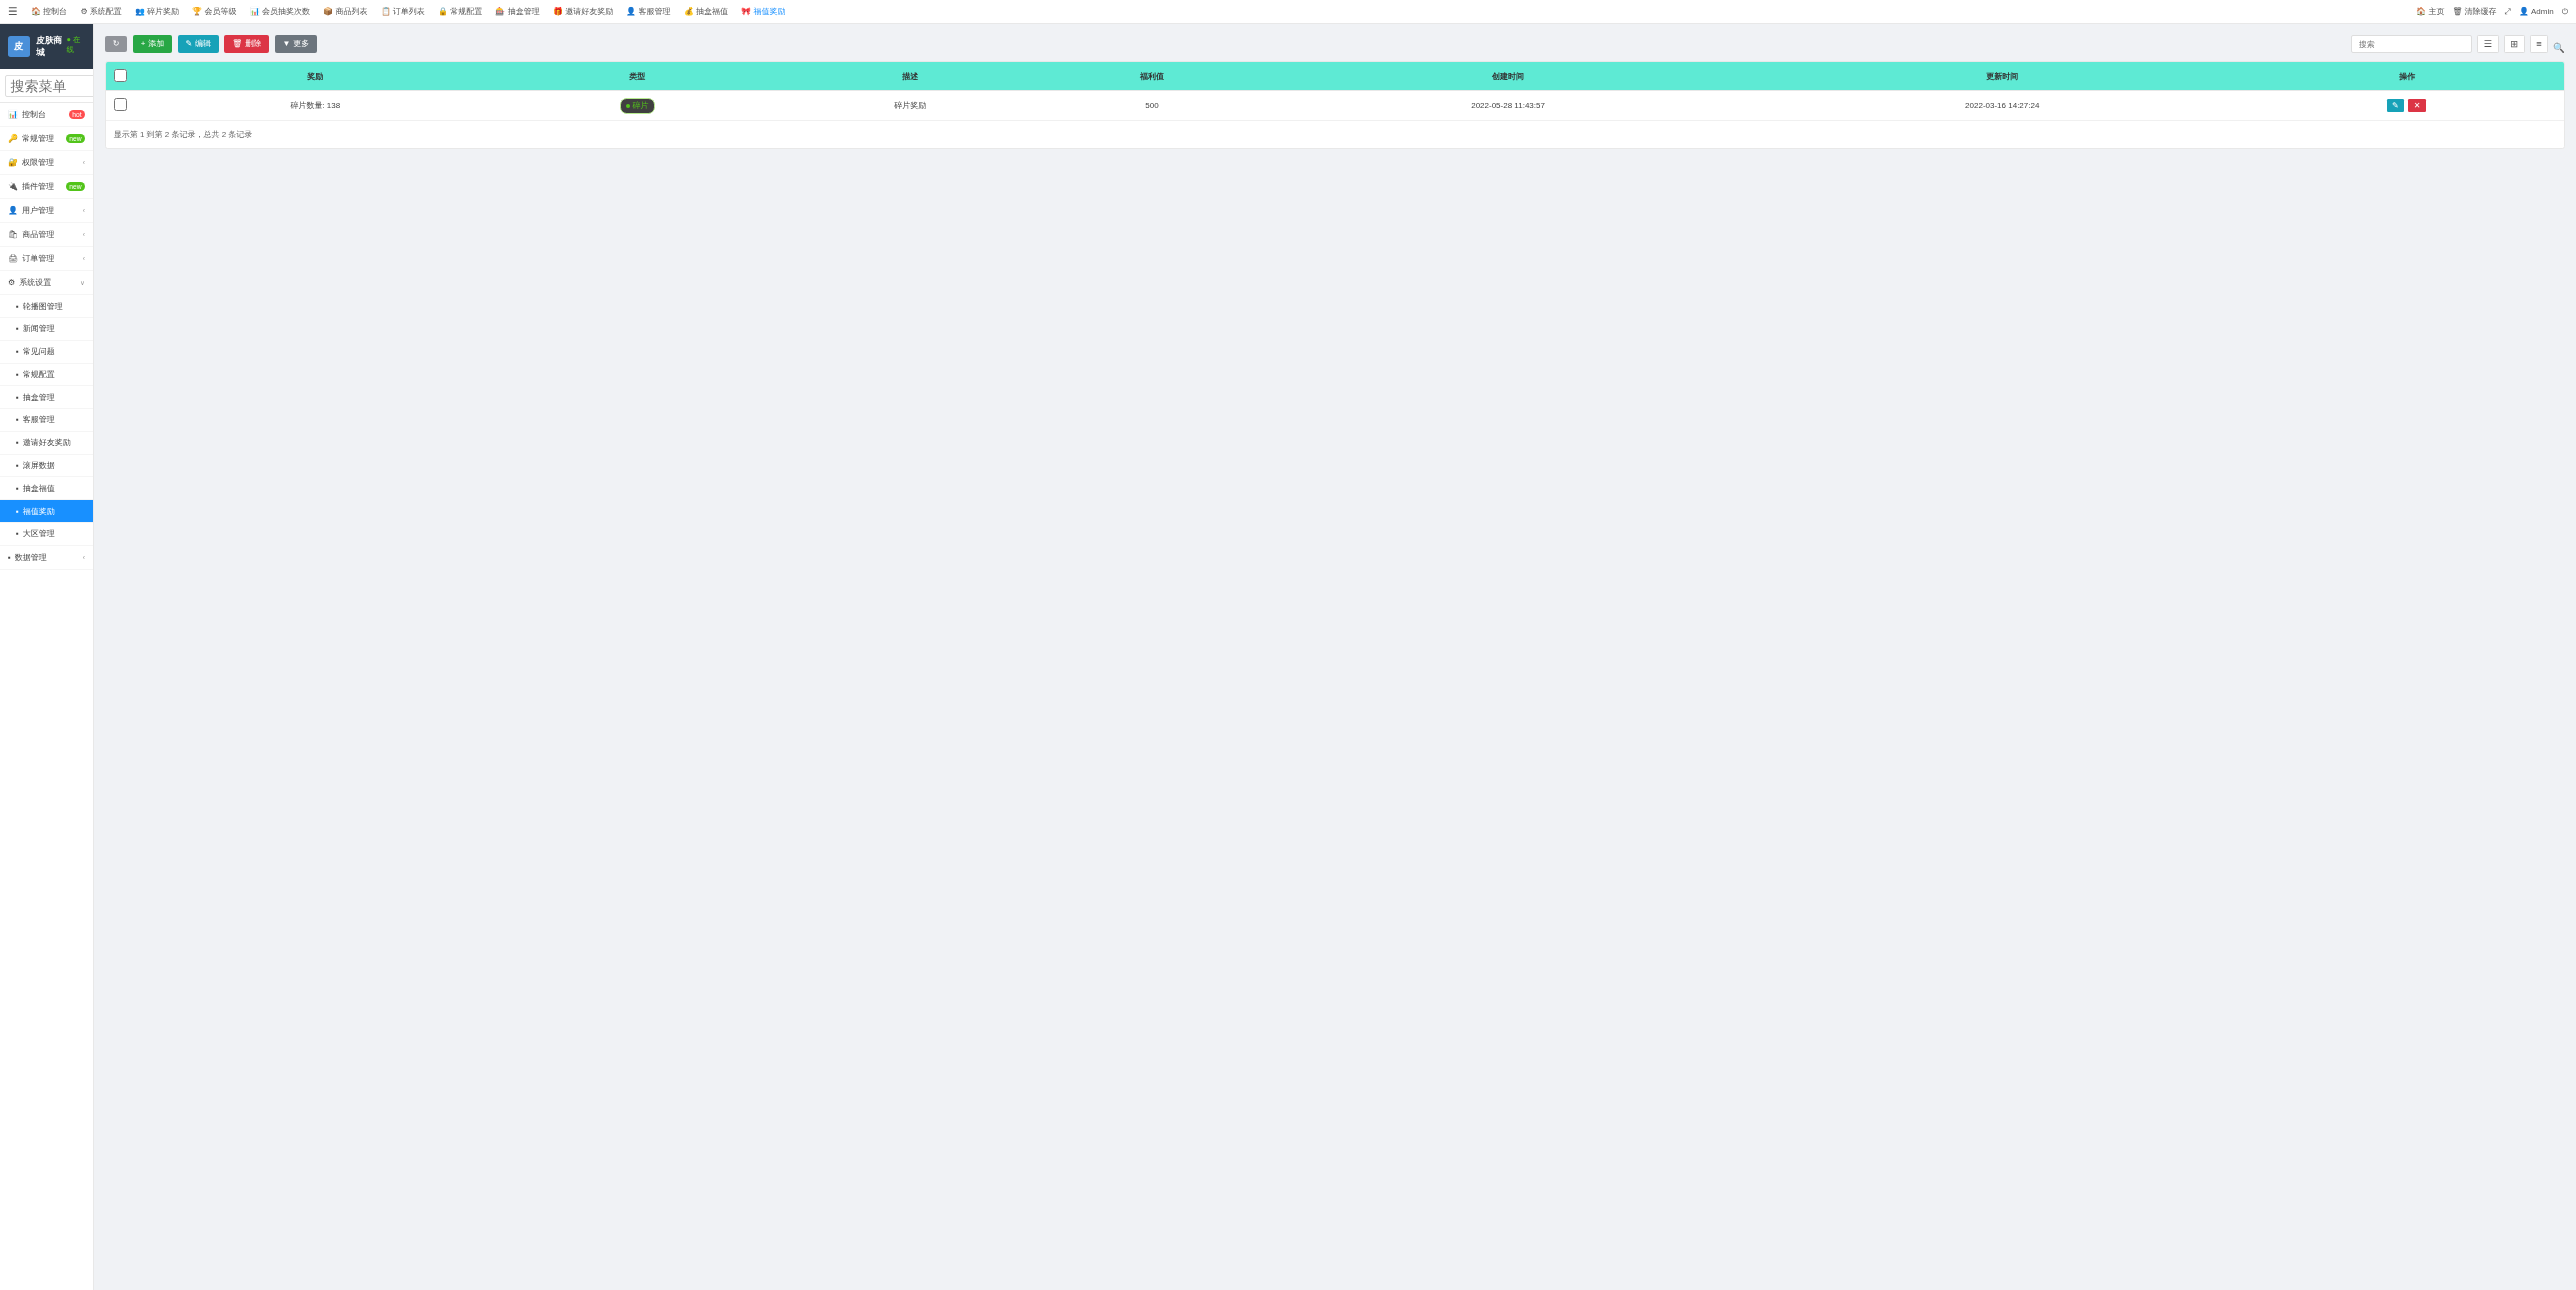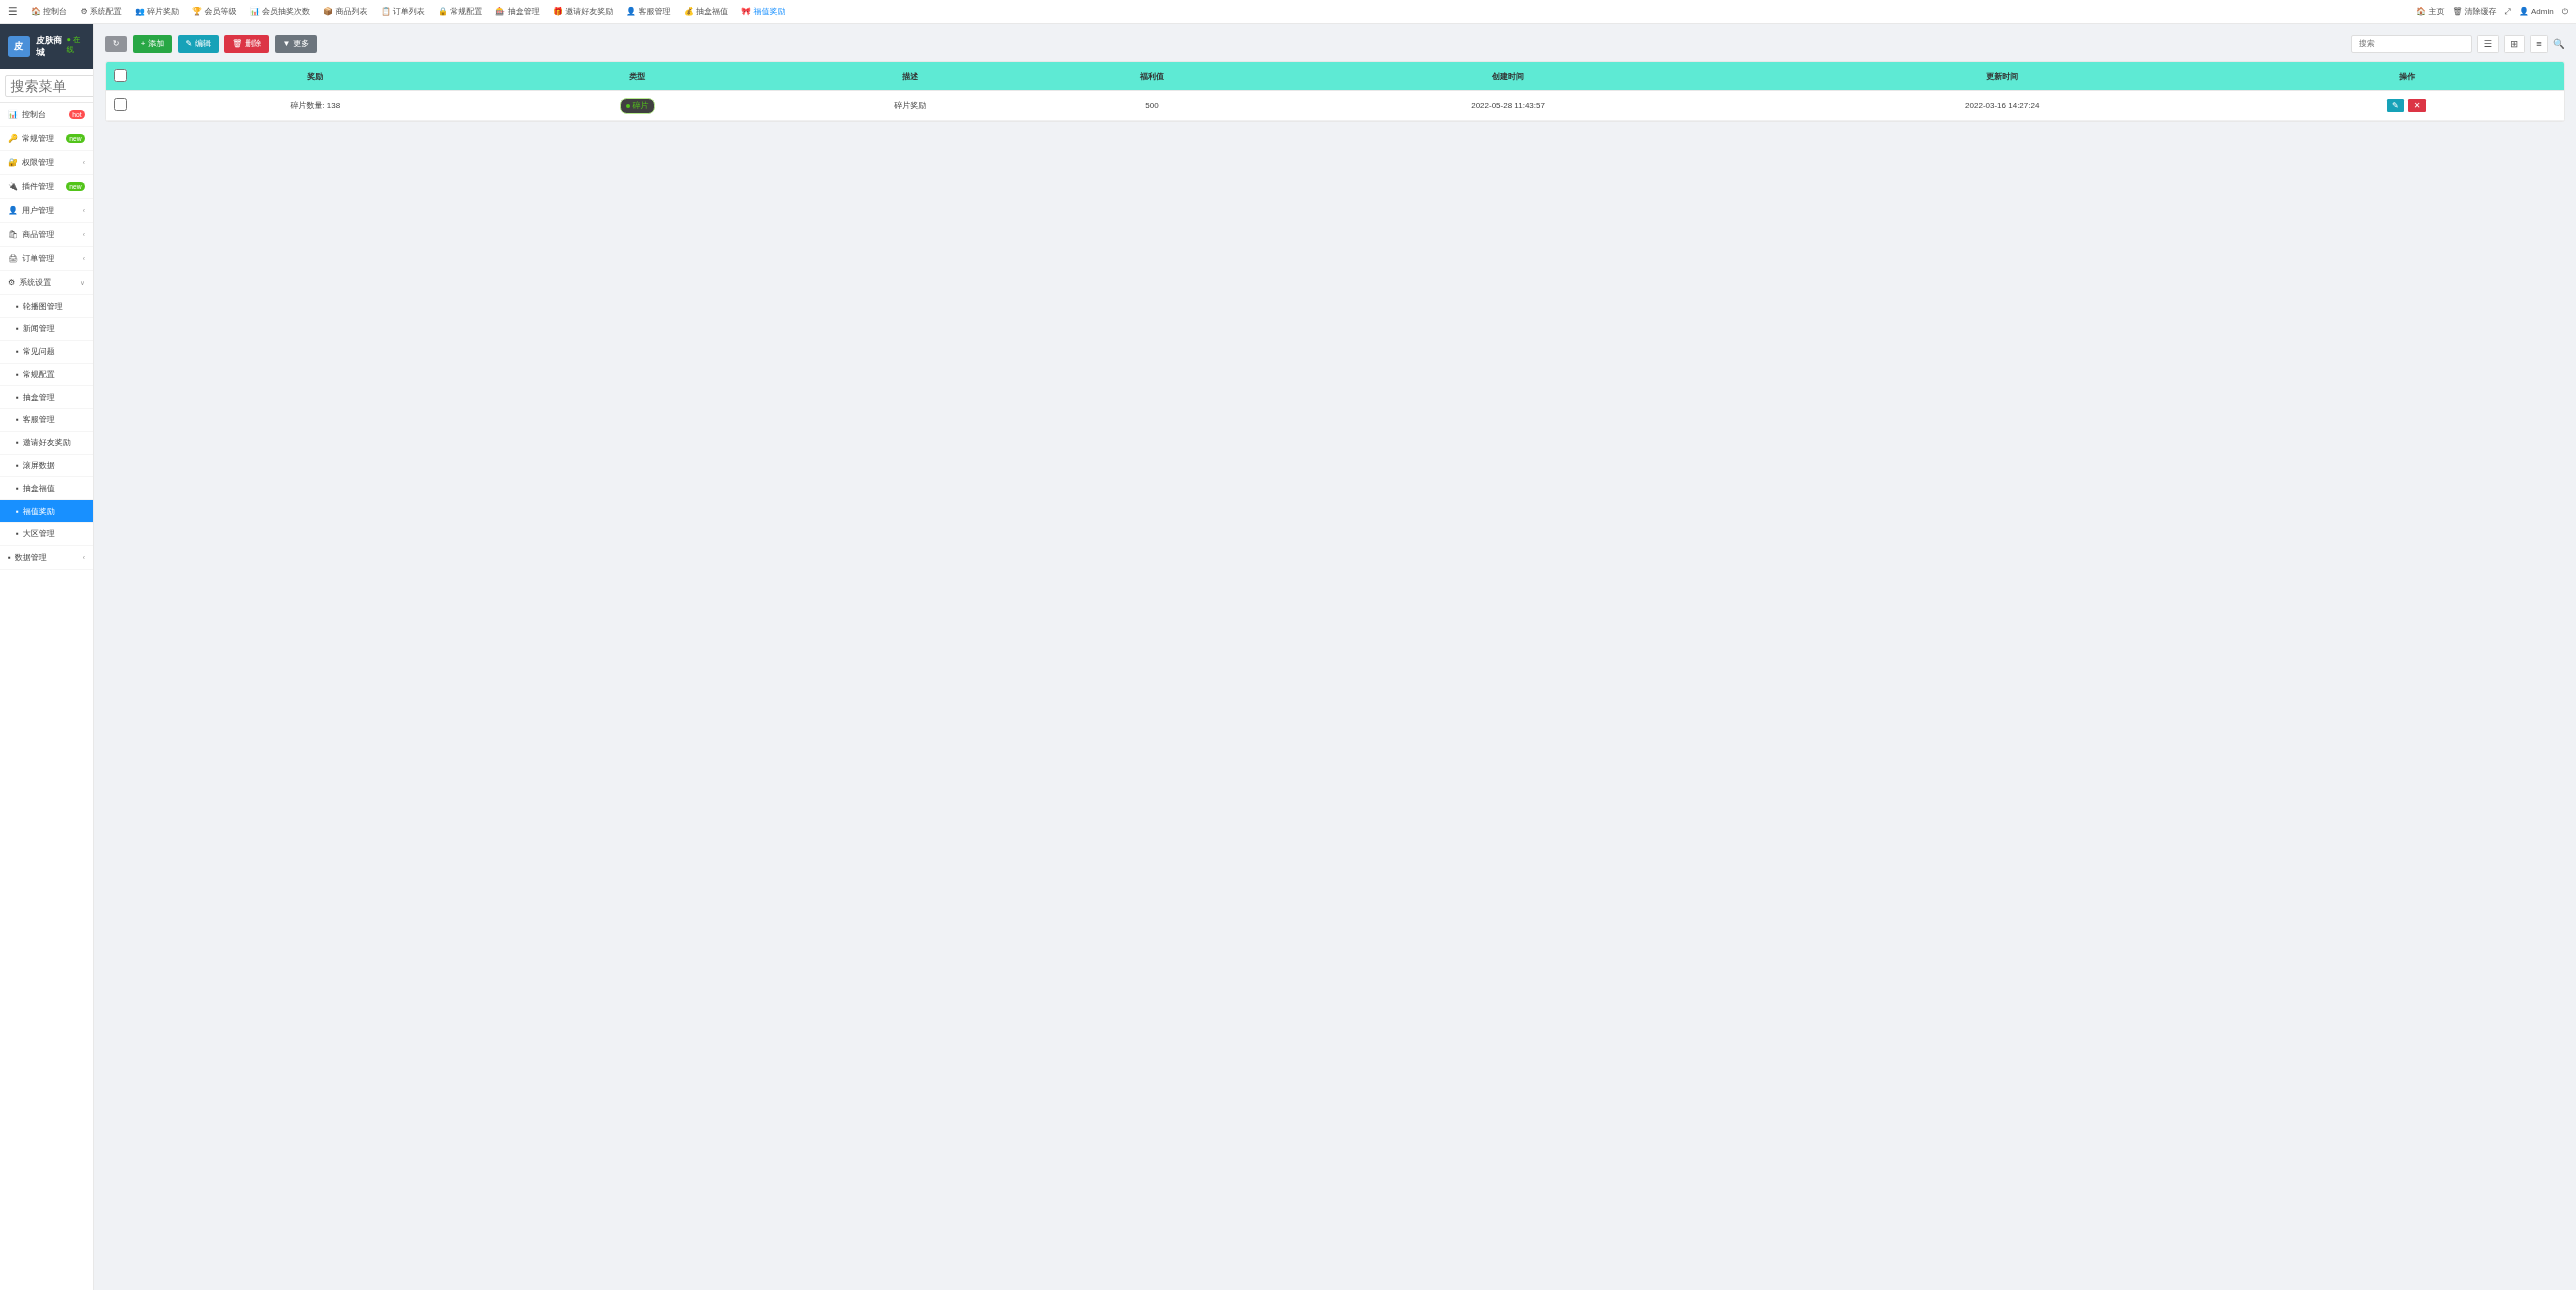--- a/index.html
+++ b/index.html
@@ -166,21 +166,21 @@
       border-radius: 2px;
       cursor: pointer;
       font-size: 8px;
       color: #fff;
     }
     .btn-refresh { background: #909399; }
     .btn-add { background: #28a745; }
     .btn-edit { background: #17a2b8; }
     .btn-delete { background: #dc3545; }
     .btn-more { background: #6c757d; }
-    .toolbar-right { margin-left: auto; display: flex; align-items: center; gap: 5.4px; }
+    .toolbar-right { margin-left: auto; display: flex; align-items: flex-end; gap: 5.4px; }
     .toolbar-right input {
       border: 0.7px solid #ddd;
       border-radius: 2px;
       padding: 3.4px 6.7px;
       font-size: 8px;
       width: 121px;
       outline: none;
     }
     .toolbar-right .view-btn {
       border: 0.7px solid #ddd;
@@ -560,17 +560,18 @@
     <td class="center">500</td>
     <td class="center">2022-05-28 11:43:57</td>
     <td class="center">2022-03-16 14:27:24</td>
     <td class="center">
       <button class="action-btn action-edit">✎</button>
       <button class="action-btn action-delete">✕</button>
     </td>
   </tr>
           </tbody>
       </table>
+      <div class="pagination-info">显示第 1 到第 2 条记录，总共 2 条记录</div>
     </div>
 
   </div>
 </div>
 
 
 </body></html>

